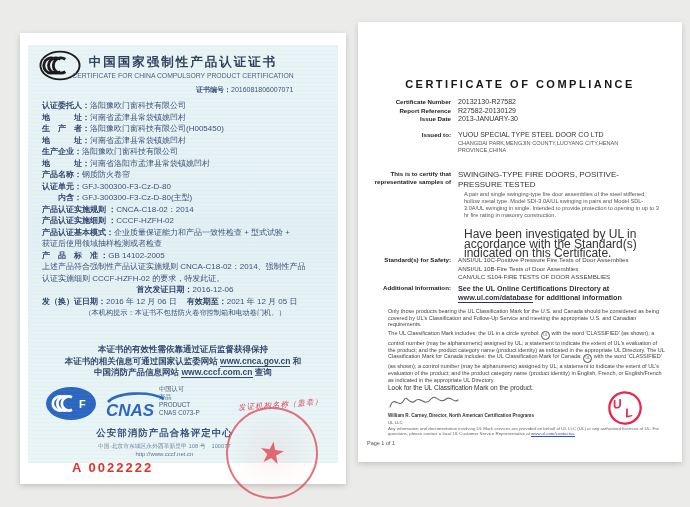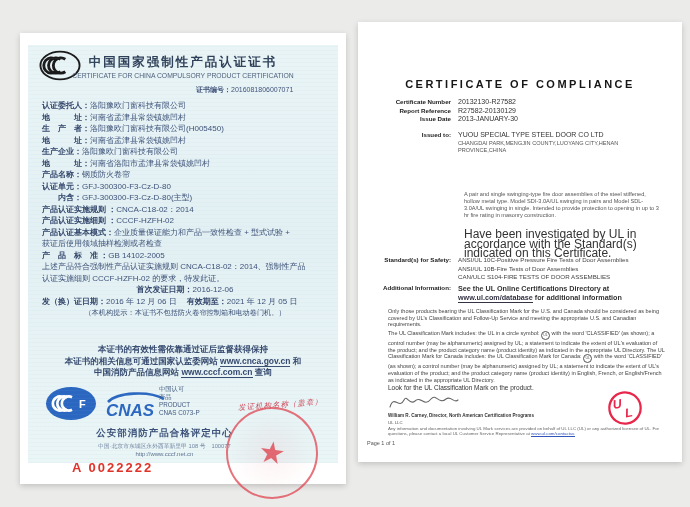--- a/index.html
+++ b/index.html
@@ -198,20 +198,27 @@
 
   <div class="rissued rrow">
     <div class="rlabel">Issued to:</div>
     <div class="rval">
       <div>YUOU SPECIAL TYPE STEEL DOOR CO LTD</div>
       <div class="sub">CHANGDAI PARK,MENGJIN COUNTY,LUOYANG CITY,HENAN</div>
       <div class="sub">PROVINCE,CHINA</div>
     </div>
   </div>
 
+  <div class="rcertify rrow">
+    <div class="rlabel">
+      <div>This is to certify that</div>
+      <div>representative samples of</div>
+    </div>
+    <div class="rval">SWINGING-TYPE FIRE DOORS, POSITIVE-PRESSURE TESTED</div>
+  </div>
 
   <div class="rdesc">A pair and single swinging-type fire door assemblies of the steel stiffened, hollow metal type. Model SDI-3.0A/UL swinging in pairs and Model SDL-3.0A/UL swinging in single. Intended to provide protection to opening in up to 3 hr fire rating in masonry construction.</div>
   <div class="rinvest">Have been investigated by UL in accordance with the Standard(s) indicated on this Certificate.</div>
 
   <div class="rstds rrow">
     <div class="rlabel">Standard(s) for Safety:</div>
     <div class="rval">
       <div>ANSI/UL 10C-Positive Pressure Fire Tests of Door Assemblies</div>
       <div>ANSI/UL 10B-Fire Tests of Door Assemblies</div>
       <div>CAN/ULC S104-FIRE TESTS OF DOOR ASSEMBLIES</div>

